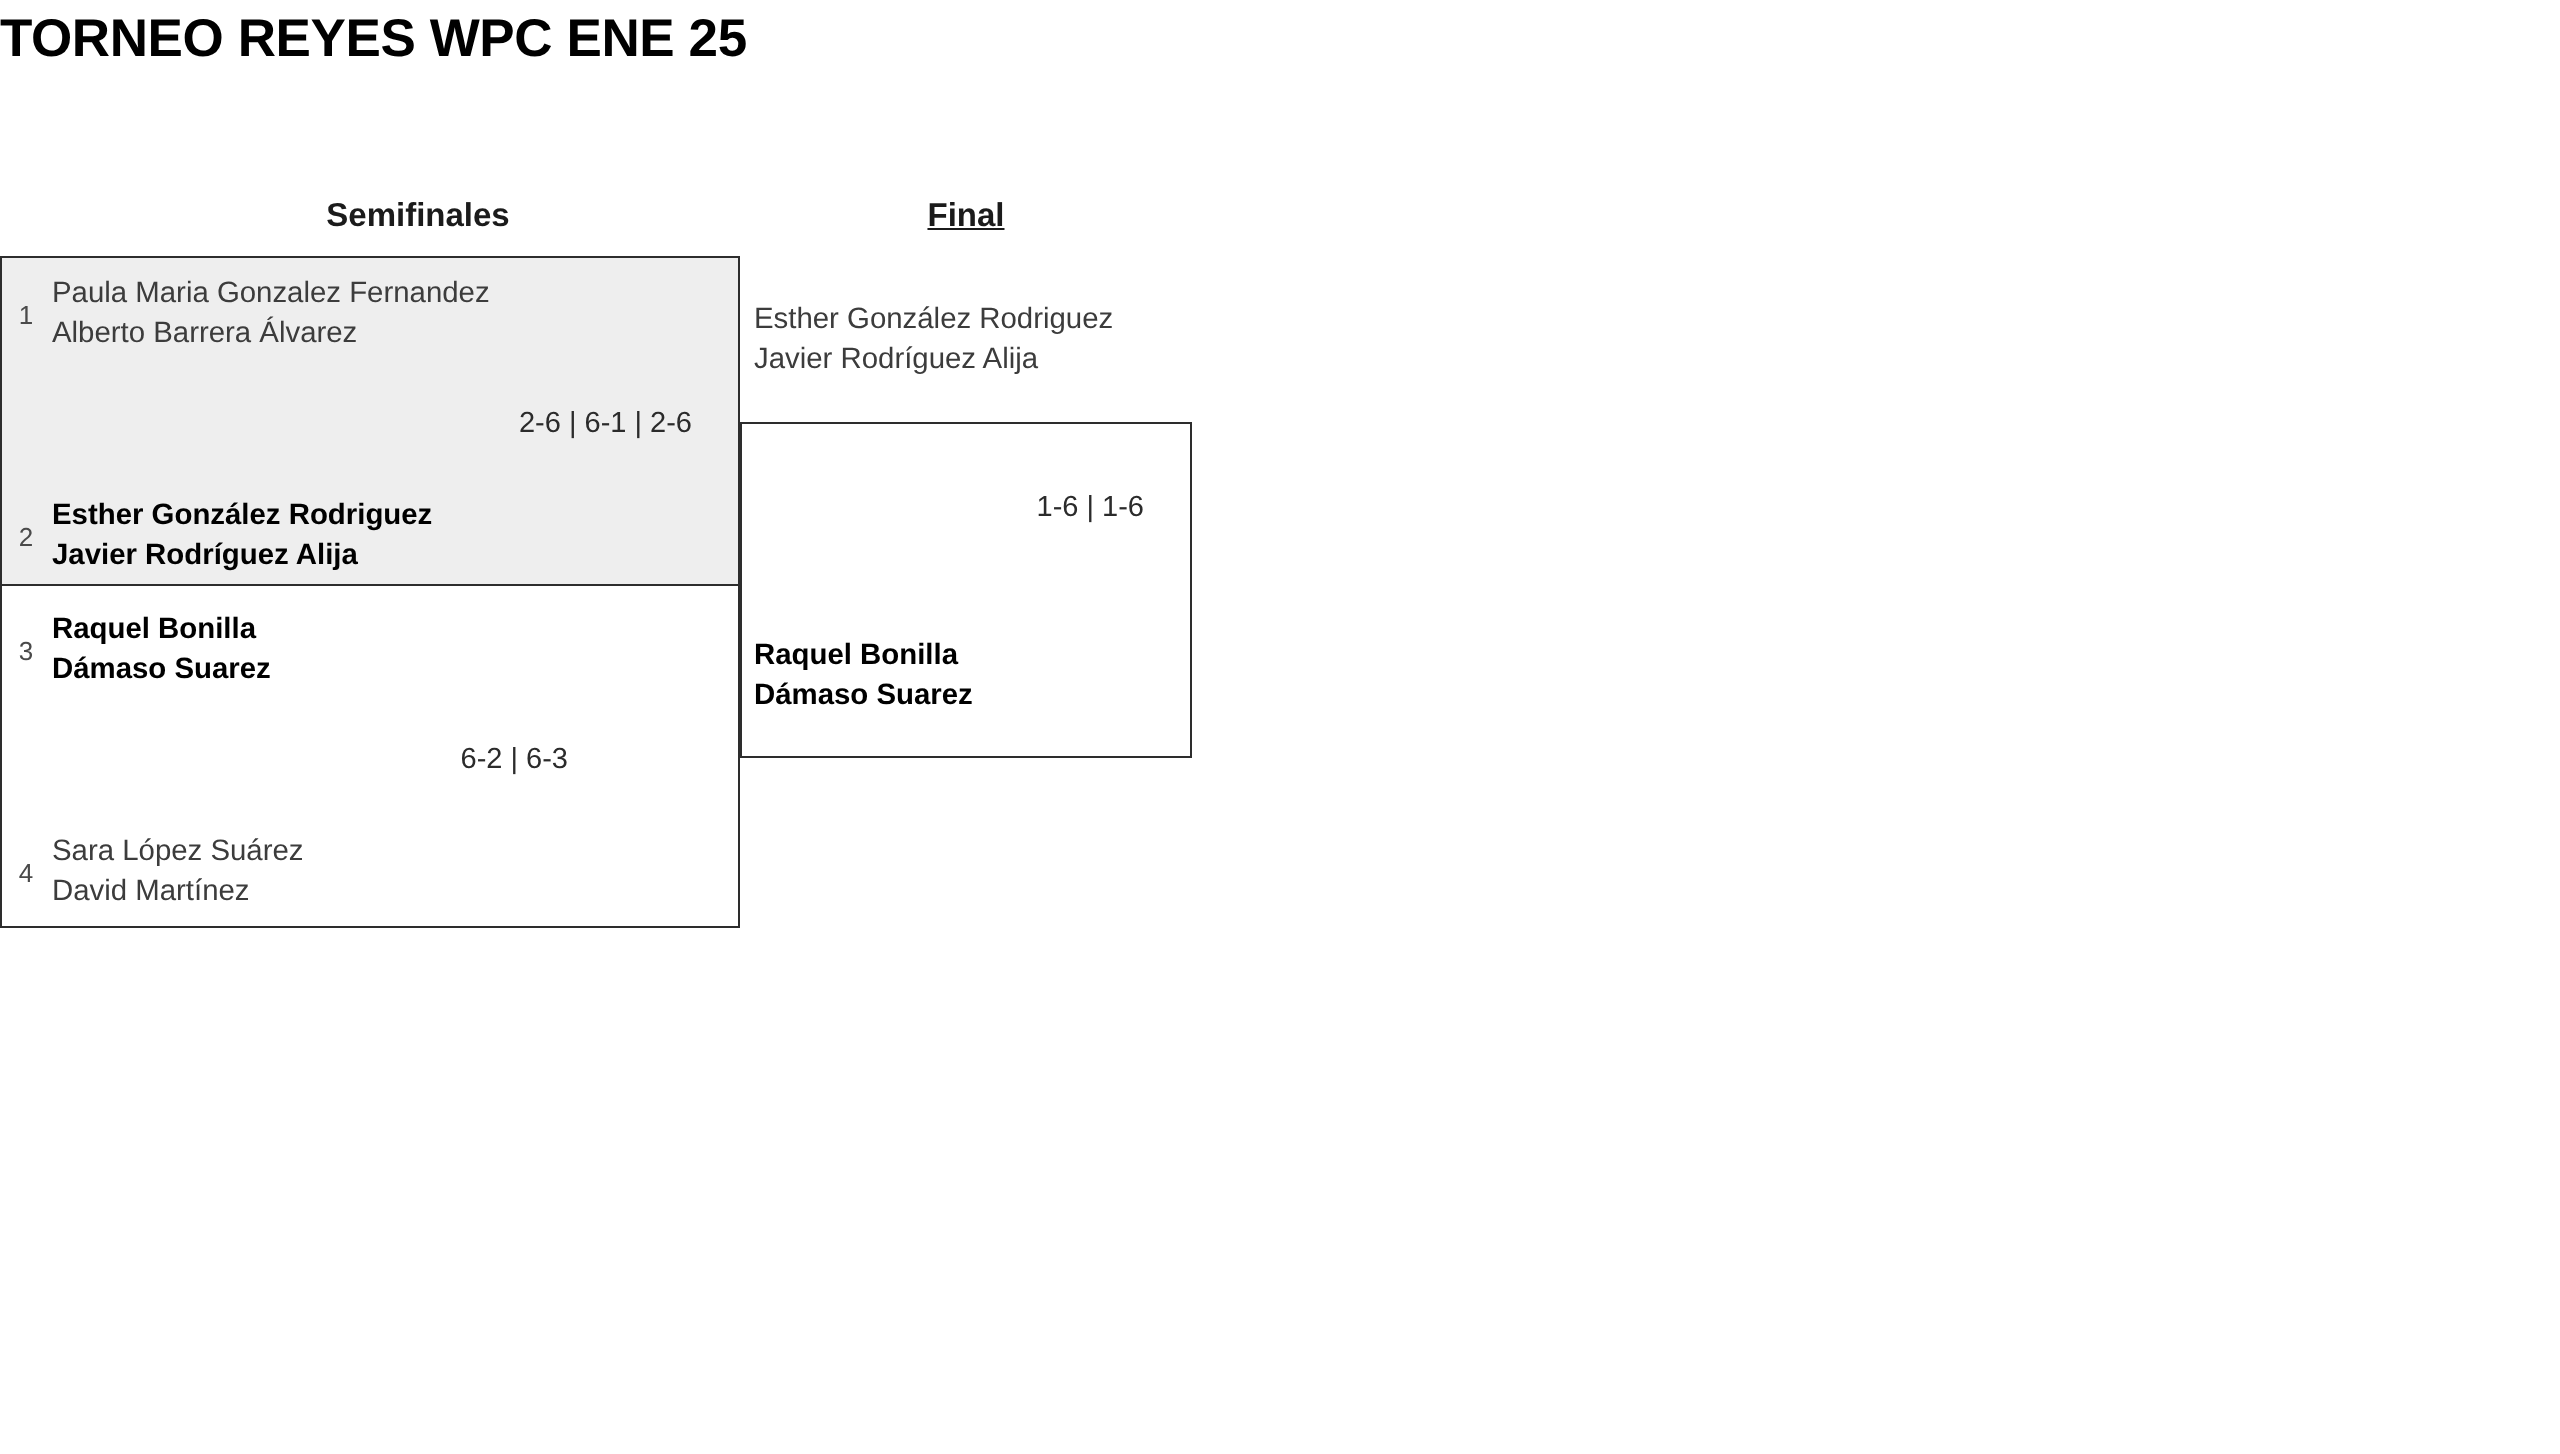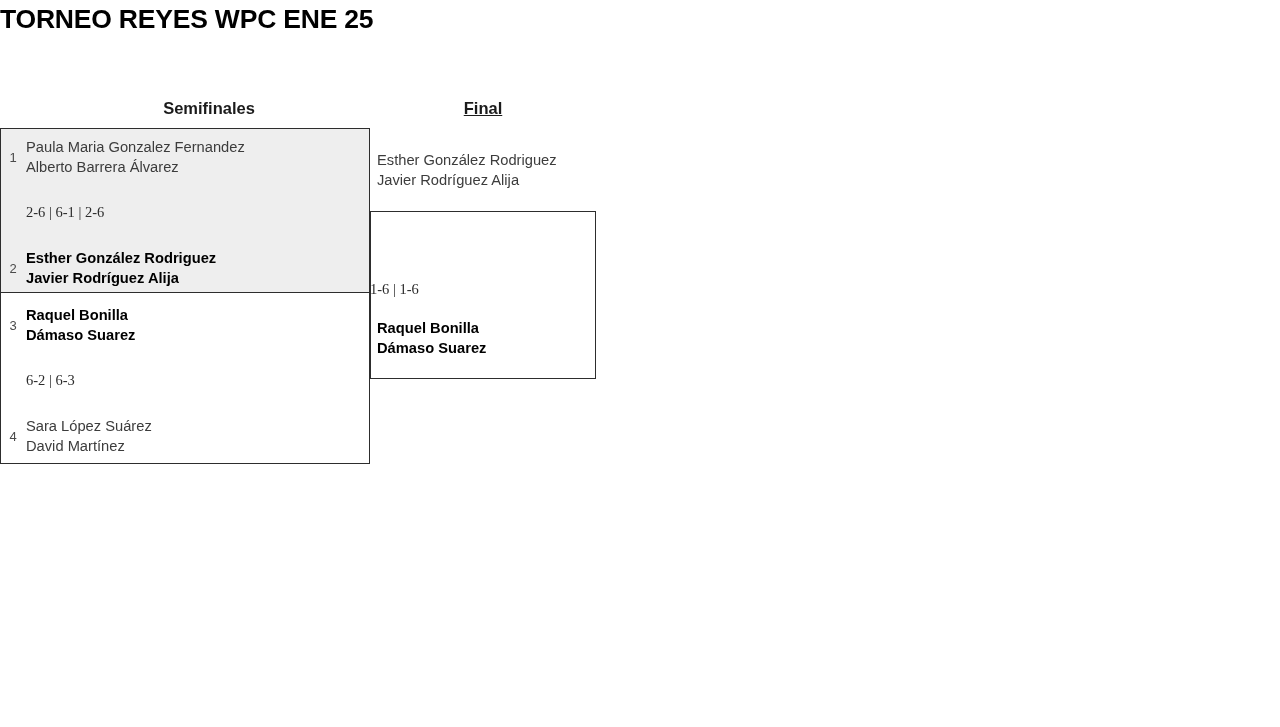--- a/index.html
+++ b/index.html
@@ -101,38 +101,37 @@
     line-height: 19.5px;
     white-space: nowrap;
   }
   .loser .name-line  { color: #3c3c3c; font-weight: normal; }
   .winner .name-line { color: #000000; font-weight: bold; }
 
   .score {
     position: absolute;
     font-size: 14.5px;
     color: #2b2b2b;
-    text-align: left;
+    text-align: right;
     line-height: 18px;
-    font-family: Liberation Serif, serif;
   }
 
   
   .sf1-team-top { left: 0px;   top: 138px; width: 370px; }
   .sf1-score    { left: 26px;  top: 203px; width: 320px; }
   .sf1-team-bot { left: 0px;   top: 249px; width: 370px; }
 
   
   .sf2-team-top { left: 0px;   top: 306px; width: 370px; }
   .sf2-score    { left: 26px;  top: 371px; width: 258px; }
   .sf2-team-bot { left: 0px;   top: 417px; width: 370px; }
 
   
   .f-team-top { left: 377px; top: 151px; width: 226px; }
-  .f-score    { left: 370px; top: 245px; width: 202px; margin-top: 35px; }
+  .f-score    { left: 370px; top: 245px; width: 202px; }
   .f-team-bot { left: 377px; top: 319px; width: 226px; }
 
   .f-team-top .names, .f-team-bot .names { padding-left: 0px; }
 </style>
 </head>
 <body>
 
 <div id="page">
 
   <div class="title-block">

